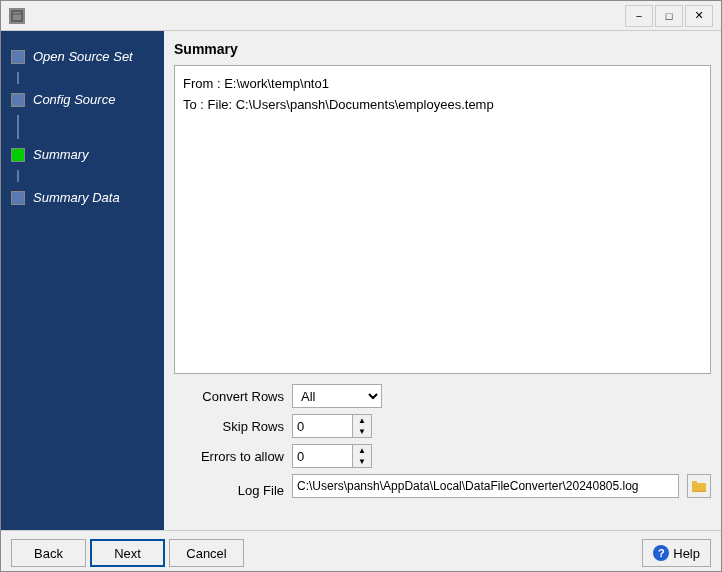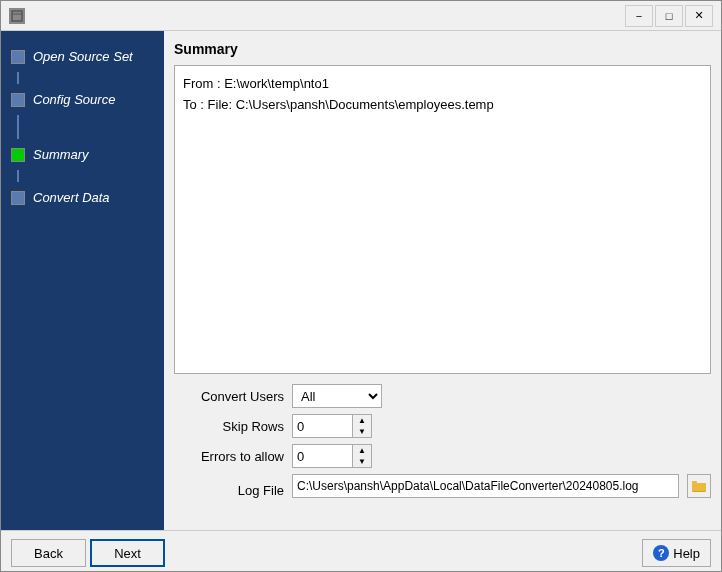--- a/index.html
+++ b/index.html
@@ -286,36 +286,36 @@
       </div>
       <div class="step-connector"></div>
       <div class="step-connector"></div>
       <div class="sidebar-item active">
         <div class="step-indicator" style="background:#00cc00;"></div>
         <span class="sidebar-label">Summary</span>
       </div>
       <div class="step-connector"></div>
       <div class="sidebar-item">
         <div class="step-indicator"></div>
-        <span class="sidebar-label">Convert Data</span>
+        <span class="sidebar-label">Summary Data</span>
       </div>
     </div>
 
     <div style="flex:1; display:flex; flex-direction:column; padding:10px; background:#f0f0f0;">
       <div class="section-title">Summary</div>
 
       <div class="summary-box">
         <div>From : E:\work\temp\nto1</div>
         <div>To : File: C:\Users\pansh\Documents\employees.temp</div>
       </div>
 
       <div class="form-section">
 
         <div class="form-row">
-          <span class="form-label">Convert Users</span>
+          <span class="form-label">Convert Rows</span>
           <div class="form-control">
             <select class="dropdown">
               <option>All</option>
               <option>Custom</option>
             </select>
           </div>
         </div>
 
         <div class="form-row">
           <span class="form-label">Skip Rows</span>
@@ -352,20 +352,21 @@
           </button>
         </div>
       </div>
     </div>
   </div>
 
   <div class="button-bar">
     <div class="btn-left">
       <button class="btn">Back</button>
       <button class="btn primary">Next</button>
+      <button class="btn">Cancel</button>
     </div>
     <div class="btn-right">
       <button class="btn-help">
         <div class="help-icon">?</div>
         <span>Help</span>
       </button>
     </div>
   </div>
 </div>
 

